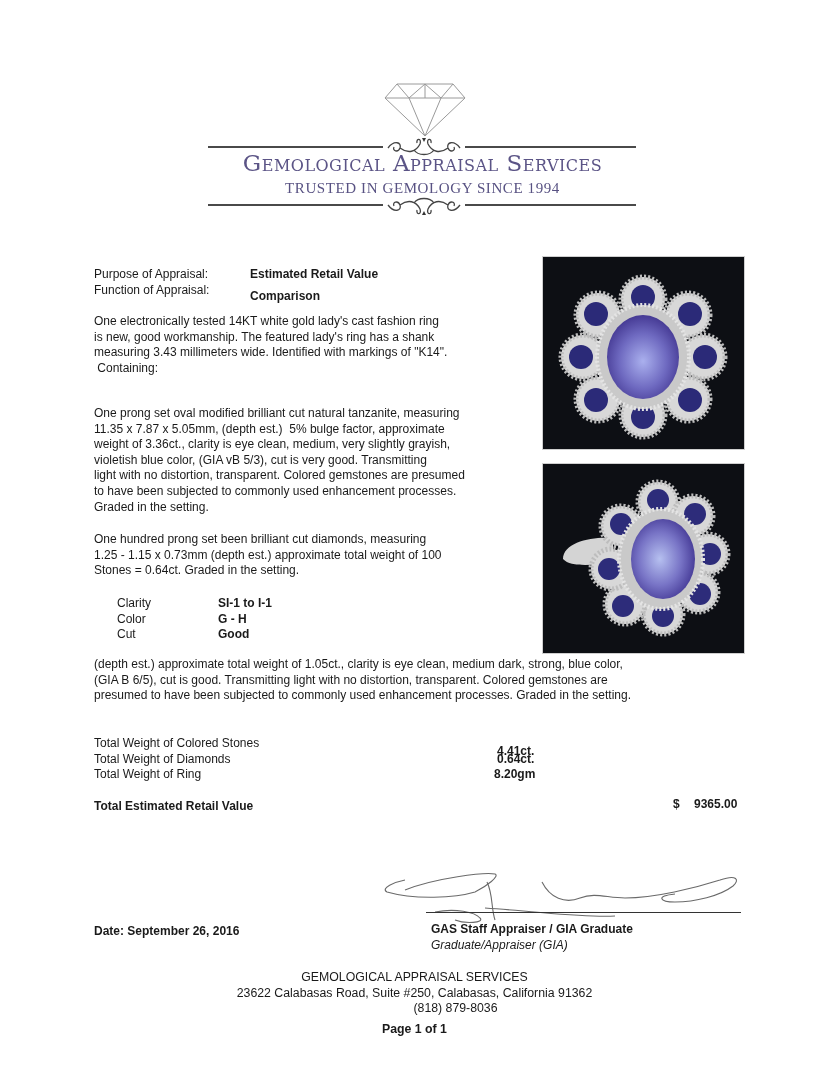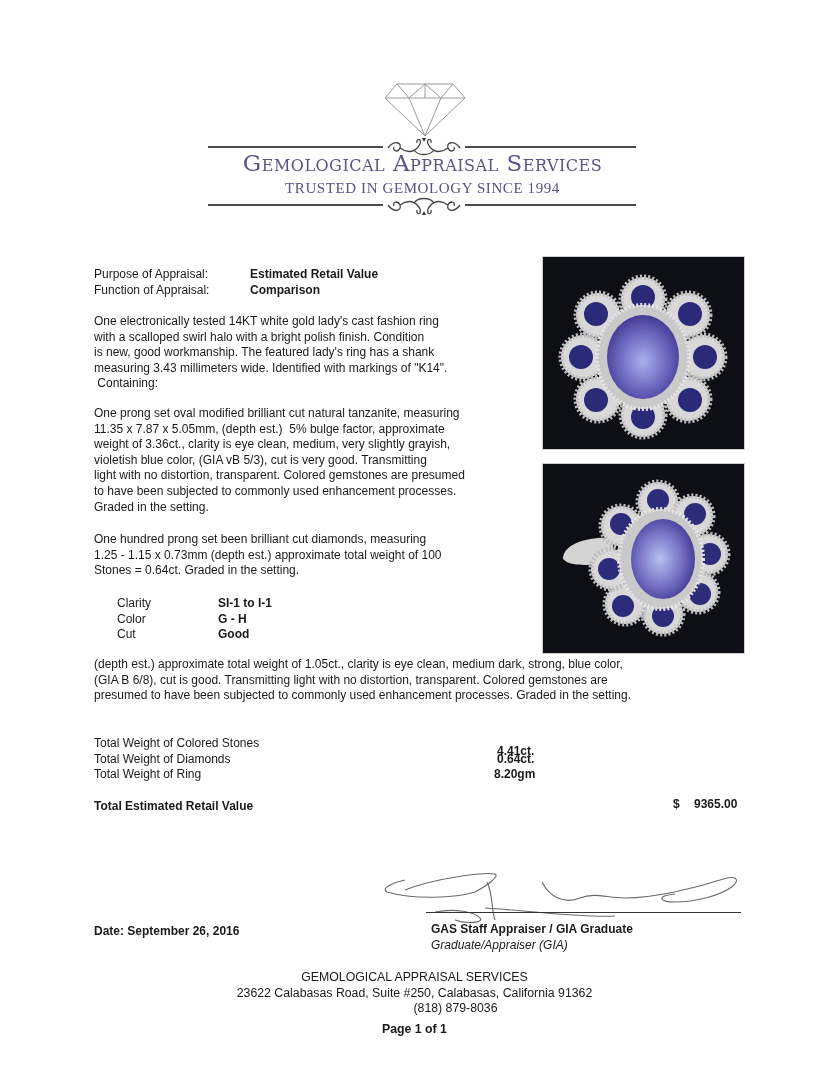--- a/index.html
+++ b/index.html
@@ -59,25 +59,24 @@
     <path d="M16,10 C24,4 32,6 36,14 C38,20 32,20 33,15"></path>
     <path d="M64,10 C56,4 48,6 44,14 C42,20 48,20 47,15"></path>
     <path d="M30,8 C34,2 46,2 50,8"></path>
   </g>
   <polygon points="38,20 42,20 40,16" fill="#333"></polygon>
 </svg>
 
 <div class="abs txt" style="left:94px; top:267px;">Purpose of Appraisal:</div>
 <div class="abs txt b" style="left:250px; top:267px;">Estimated Retail Value</div>
 <div class="abs txt" style="left:94px; top:283px;">Function of Appraisal:</div>
-<div class="abs txt b" style="left:250px; top:283px;">Comparison</div>
+<div class="abs txt b" style="left:250px; top:289px;">Comparison</div>
 
 <div class="abs" style="left:94px; top:314px;">
   <div class="txt">One electronically tested 14KT white gold lady's cast fashion ring</div>
-  <div class="txt">with a scalloped swirl halo with a bright polish finish. Condition</div>
   <div class="txt">is new, good workmanship. The featured lady's ring has a shank</div>
   <div class="txt">measuring 3.43 millimeters wide. Identified with markings of "K14".</div>
   <div class="txt" style="white-space:pre;"> Containing:</div>
 </div>
 
 <div class="abs" style="left:94px; top:406px;">
   <div class="txt">One prong set oval modified brilliant cut natural tanzanite, measuring</div>
   <div class="txt" style="white-space:pre;">11.35 x 7.87 x 5.05mm, (depth est.)  5% bulge factor, approximate</div>
   <div class="txt">weight of 3.36ct., clarity is eye clean, medium, very slightly grayish,</div>
   <div class="txt">violetish blue color, (GIA vB 5/3), cut is very good. Transmitting</div>
@@ -102,21 +101,21 @@
     <span class="txt b abs" style="left:101px;">G - H</span>
   </div>
   <div style="position:relative; height:15.6px;">
     <span class="txt abs" style="left:0;">Cut</span>
     <span class="txt b abs" style="left:101px;">Good</span>
   </div>
 </div>
 
 <div class="abs" style="left:94px; top:657px;">
   <div class="txt">(depth est.) approximate total weight of 1.05ct., clarity is eye clean, medium dark, strong, blue color,</div>
-  <div class="txt">(GIA B 6/8), cut is good. Transmitting light with no distortion, transparent. Colored gemstones are</div>
+  <div class="txt">(GIA B 6/5), cut is good. Transmitting light with no distortion, transparent. Colored gemstones are</div>
   <div class="txt">presumed to have been subjected to commonly used enhancement processes. Graded in the setting.</div>
 </div>
 
 <div class="abs" style="left:94px; top:736px; width:460px;">
   <div style="position:relative; height:15.6px;">
     <span class="txt abs" style="left:0;">Total Weight of Colored Stones</span>
     <span class="txt b abs" style="left:403px;margin-top:8px;">4.41ct.</span>
   </div>
   <div style="position:relative; height:15.6px;">
     <span class="txt abs" style="left:0;">Total Weight of Diamonds</span>

